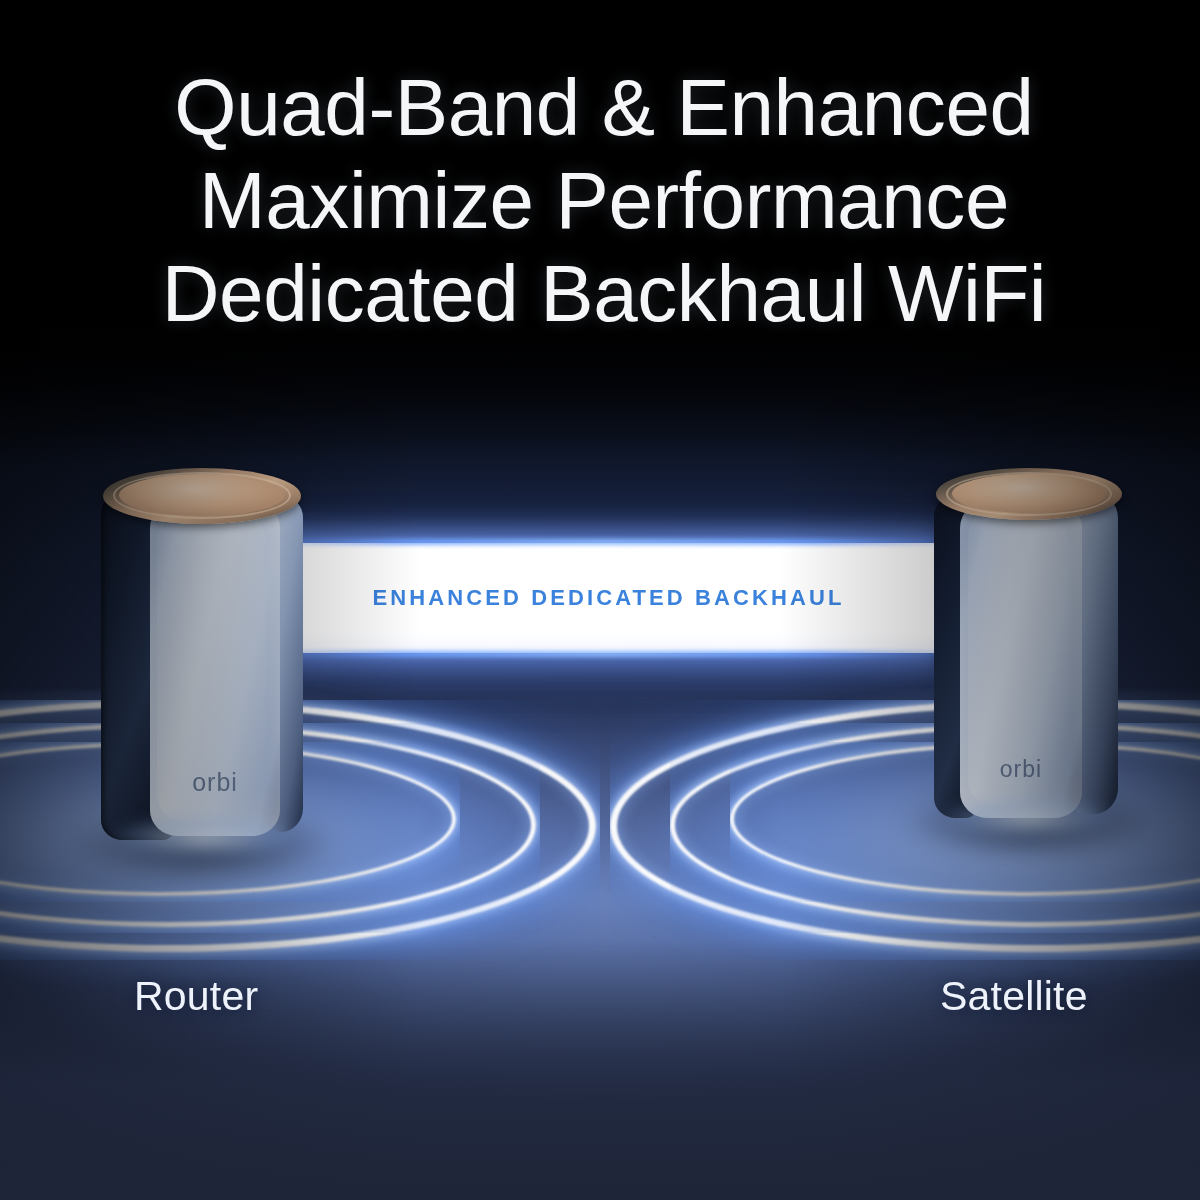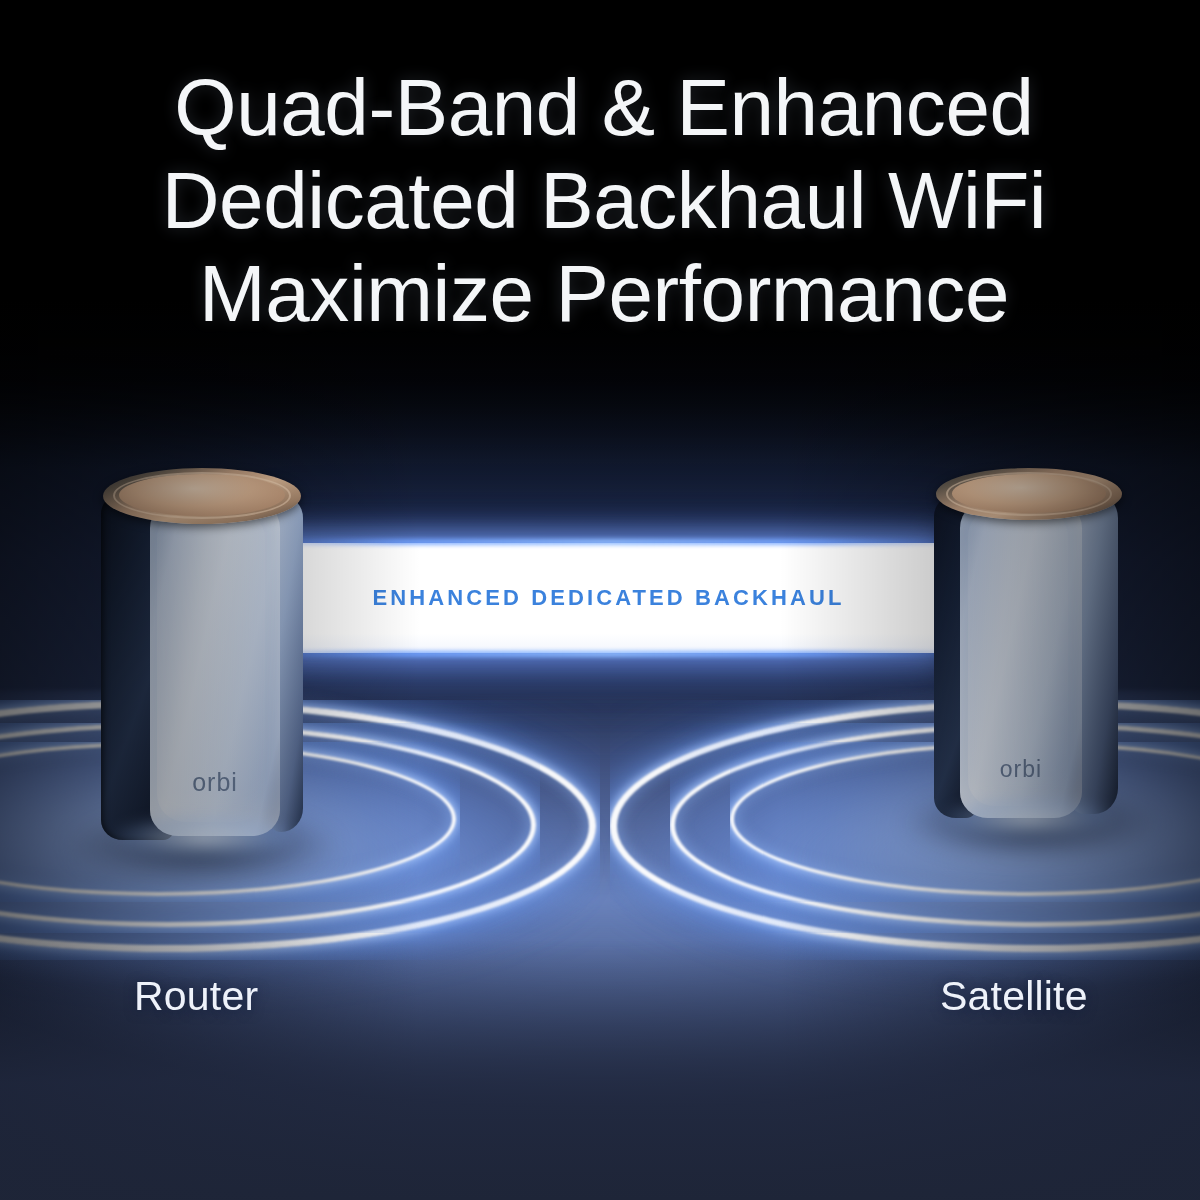--- a/index.html
+++ b/index.html
@@ -313,20 +313,20 @@
     <div class="dev-basehot" style="left:14px; top:330px; width:170px; height:40px;"></div>
   </div>
 
   <div class="bg-topveil" style="z-index:9;"></div>
   <div class="bg-sideveil-l" style="z-index:9;"></div>
   <div class="bg-sideveil-r" style="z-index:9;"></div>
   <div class="floor-fade" style="z-index:9;"></div>
 
   <div id="headline">
     <span class="hl">Quad-Band &amp; Enhanced</span>
+    <span class="hl">Maximize Performance</span>
     <span class="hl">Dedicated Backhaul WiFi</span>
-    <span class="hl">Maximize Performance</span>
   </div>
 
   <div class="footlabel" id="label-router">Router</div>
   <div class="footlabel" id="label-satellite">Satellite</div>
 
 </div>
 
 </body></html>

